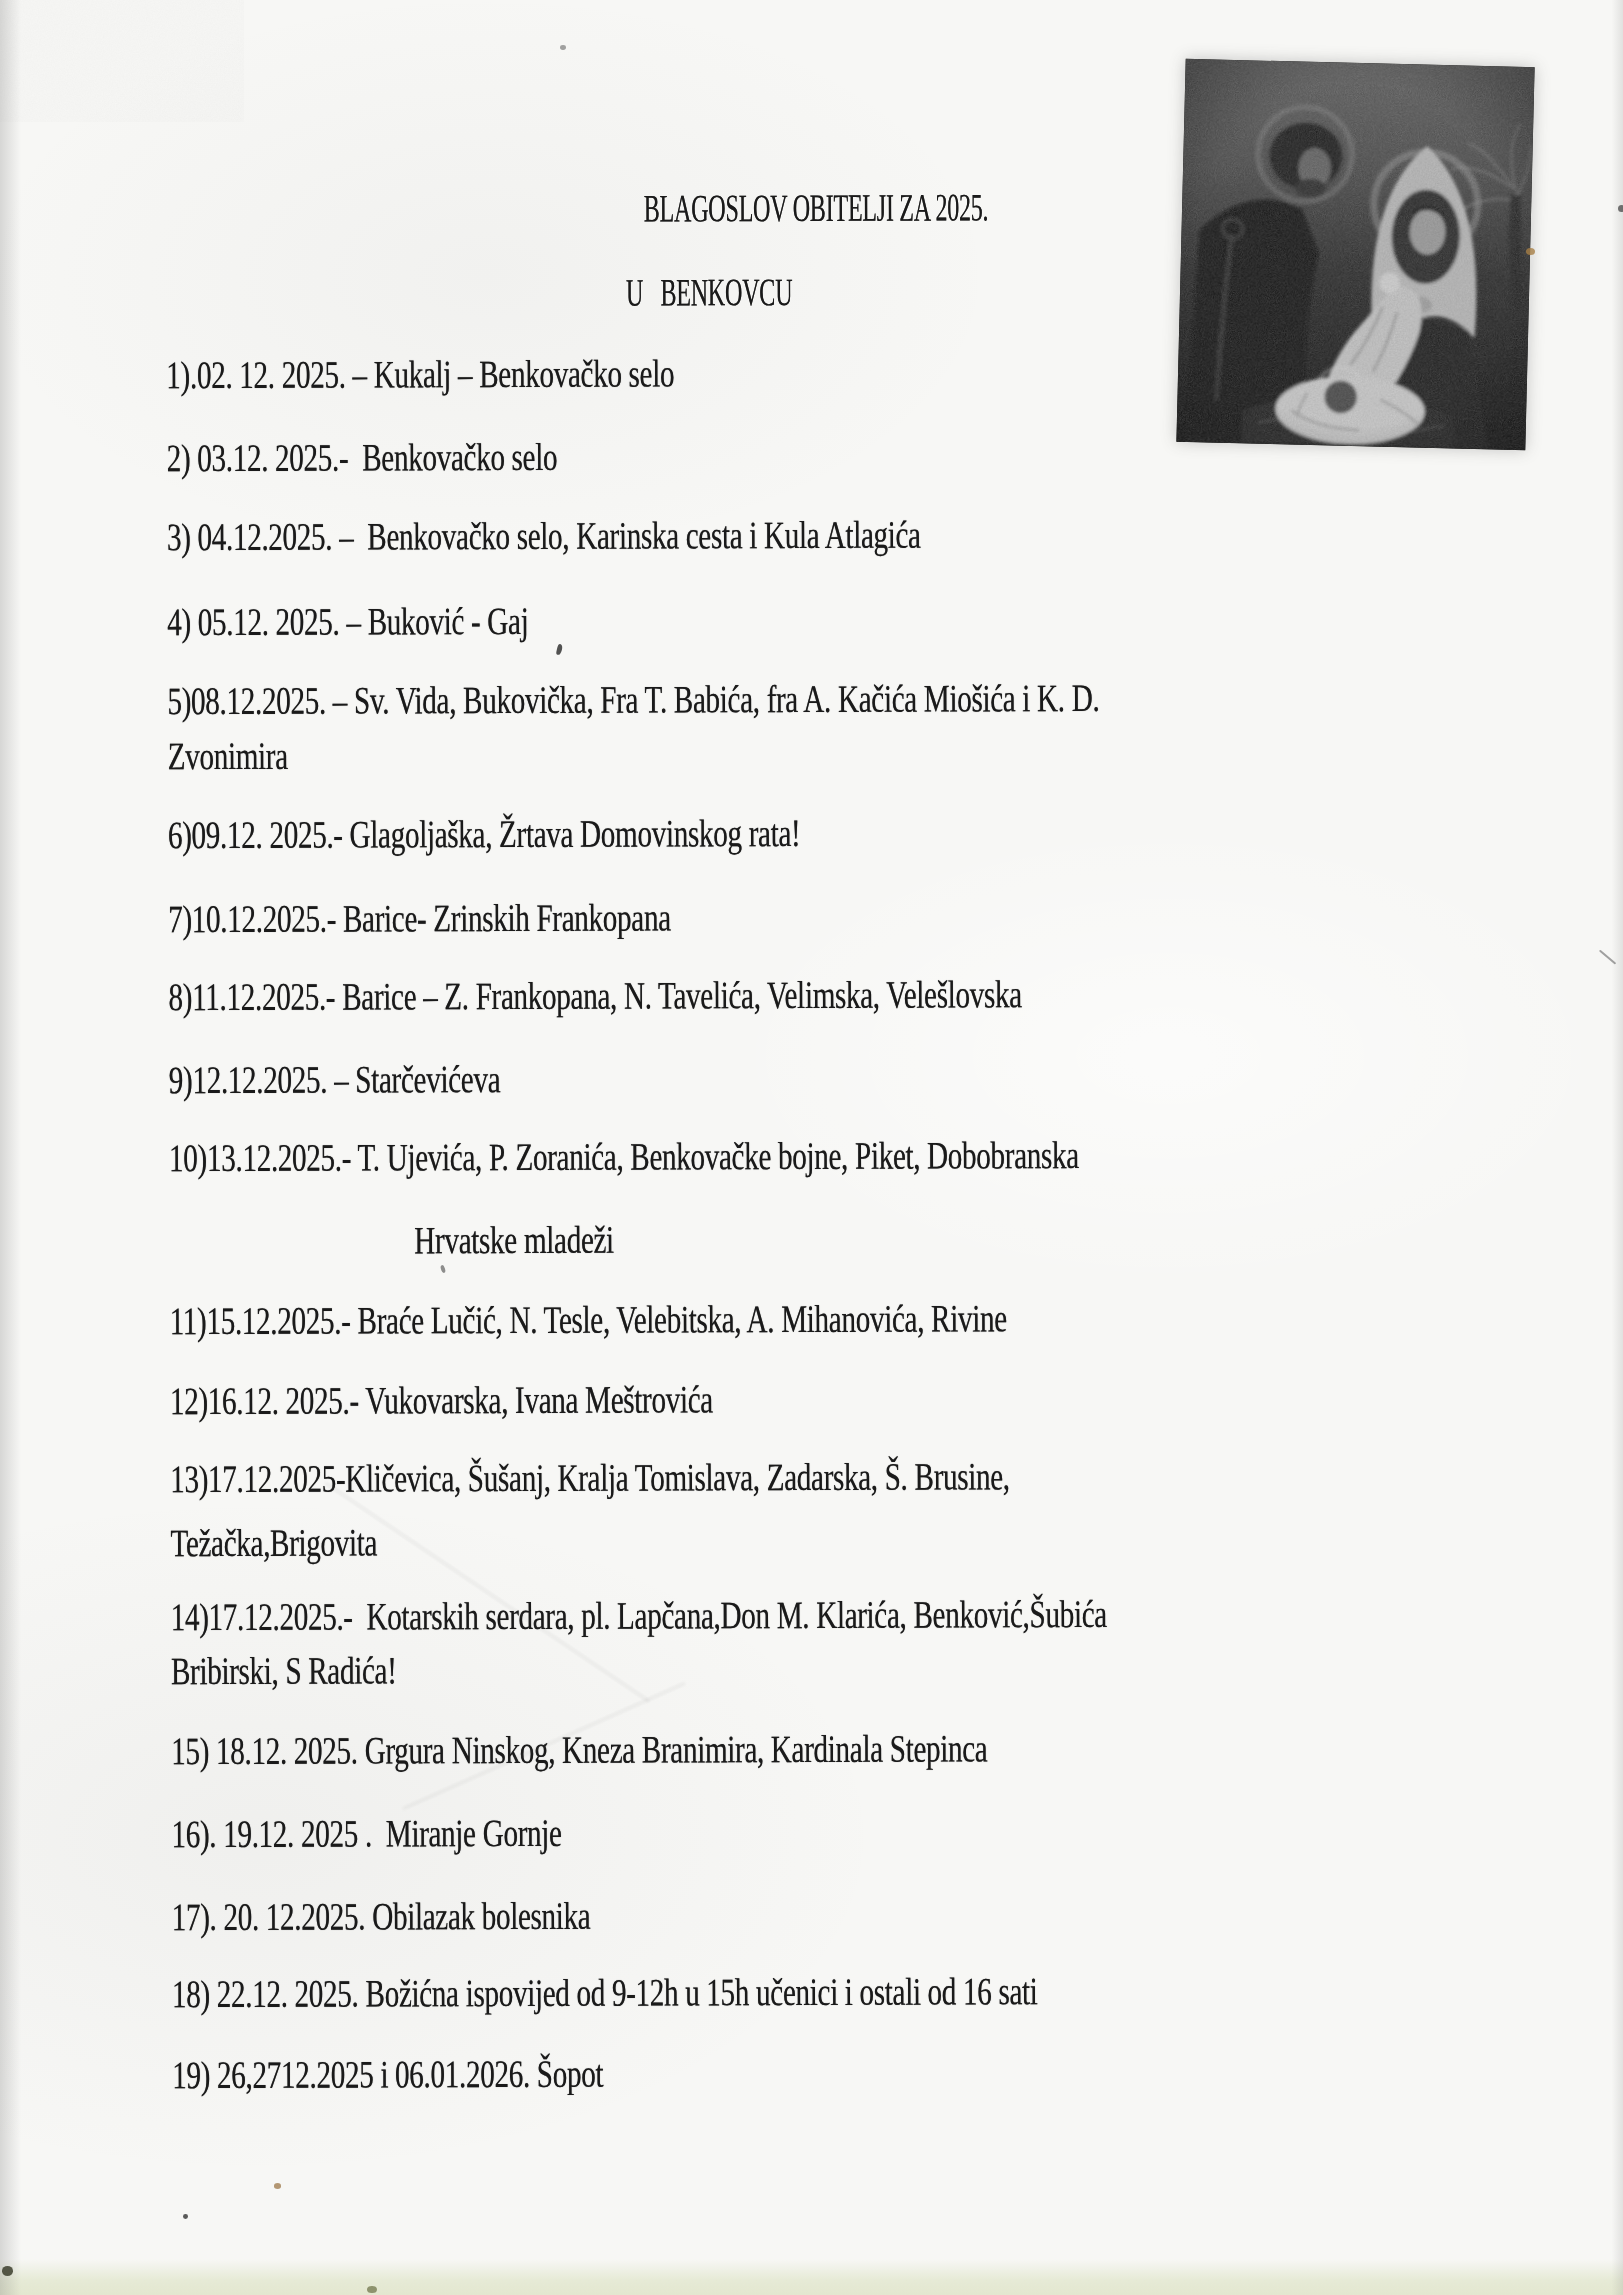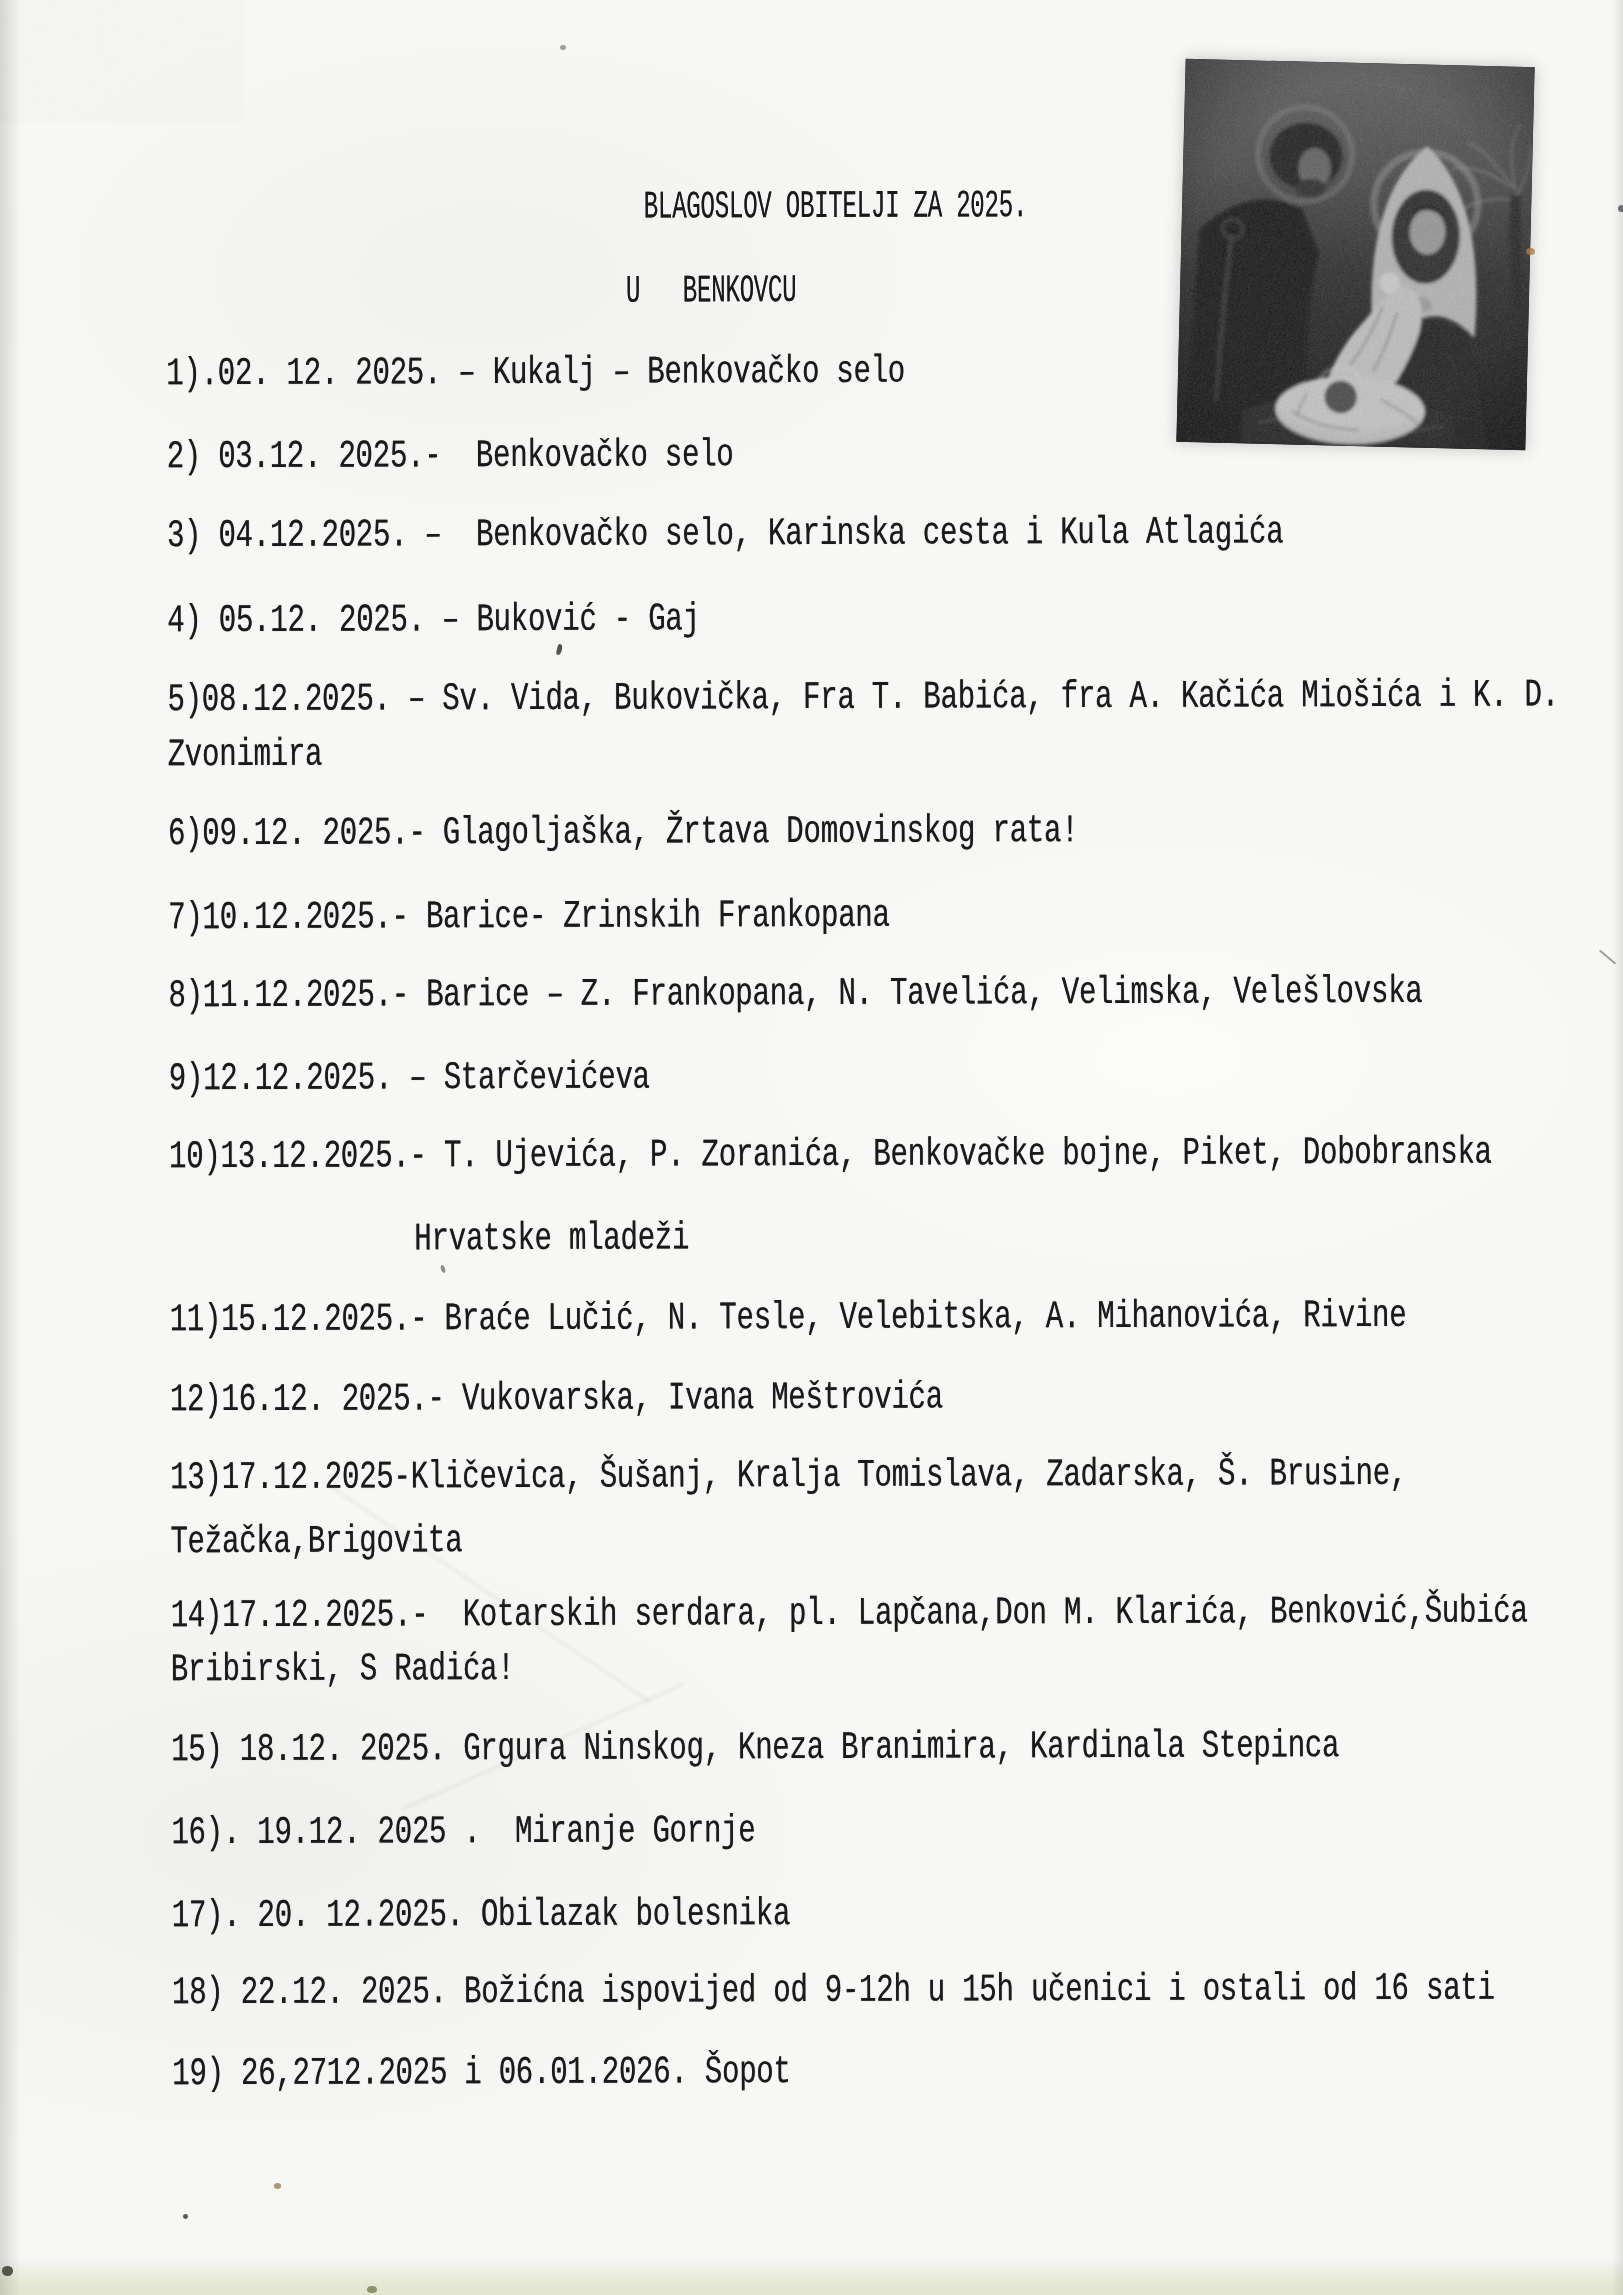--- a/index.html
+++ b/index.html
@@ -1,20 +1,20 @@
 <!DOCTYPE html>
 <html style="font-size:13px"><head>
 <meta charset="utf-8">
 <style>
   html,body{margin:0;padding:0;background:#888;}
   .page{
     position:relative;
     width:1623px;height:2295px;
     overflow:hidden;
-    font-family:Liberation Mono, monospace;
+    font-family:Liberation Serif, serif;
     background:
       radial-gradient(893px 487px at 16% 80%, rgba(120,120,120,.06), transparent 70%),
       radial-gradient(731px 406px at 30% 12%, rgba(130,130,130,.05), transparent 70%),
       radial-gradient(649px 341px at 72% 46%, rgba(255,255,255,.55), transparent 70%),
       linear-gradient(90deg, rgba(110,110,110,.24), rgba(110,110,110,0) 21px),
       linear-gradient(270deg, rgba(110,110,110,.16), rgba(110,110,110,0) 11.4px),
       linear-gradient(0deg, #e3e7cf 0px, #e6ead6 14.6px, rgba(230,234,214,0) 36px),
       #f7f7f5;
   }
   .content{position:absolute;inset:0;transform:rotate(-0.2deg);transform-origin:50% 0;}

